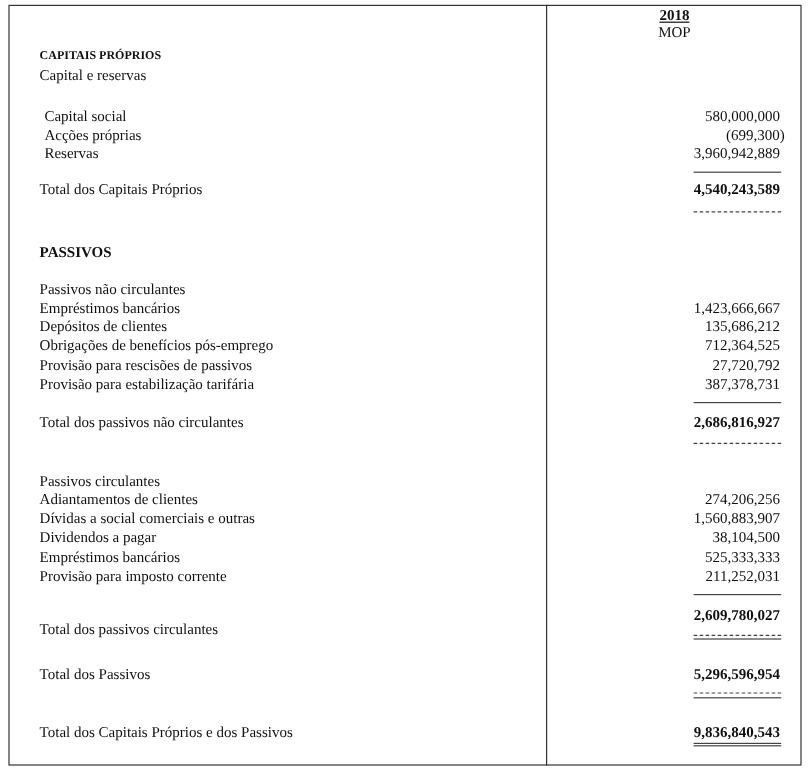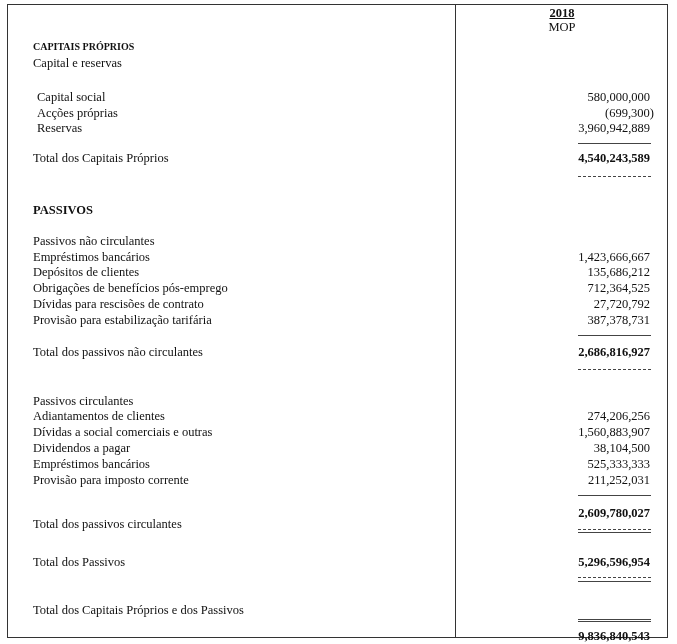--- a/index.html
+++ b/index.html
@@ -44,21 +44,21 @@
 
 <div class="t head" style="top:203px;">PASSIVOS</div>
 
 <div class="t sub" style="top:234px;">Passivos não circulantes</div>
 <div class="t lbl" style="top:250px;">Empréstimos bancários</div>
 <div class="t num" style="top:250px;">1,423,666,667</div>
 <div class="t lbl" style="top:265px;">Depósitos de clientes</div>
 <div class="t num" style="top:265px;">135,686,212</div>
 <div class="t lbl" style="top:281px;">Obrigações de benefícios pós-emprego</div>
 <div class="t num" style="top:281px;">712,364,525</div>
-<div class="t lbl" style="top:297px;">Dívidas para rescisões de contrato</div>
+<div class="t lbl" style="top:297px;">Provisão para rescisões de passivos</div>
 <div class="t num" style="top:297px;">27,720,792</div>
 <div class="t lbl" style="top:313px;font-family:Liberation Serif, serif;">Provisão para estabilização tarifária</div>
 <div class="t num" style="top:313px;">387,378,731</div>
 
 <div class="rule solid" style="top:335px;"></div>
 <div class="t sub" style="top:345px;">Total dos passivos não circulantes</div>
 <div class="t num bold" style="top:345px;">2,686,816,927</div>
 <div class="rule dash" style="top:369px;"></div>
 
 <div class="t sub" style="top:394px;">Passivos circulantes</div>
@@ -78,15 +78,15 @@
 <div class="t num bold" style="top:506px;">2,609,780,027</div>
 <div class="rule dash" style="top:529px;"></div>
 <div class="rule solid" style="top:532px;"></div>
 
 <div class="t sub" style="top:555px;">Total dos Passivos</div>
 <div class="t num bold" style="top:555px;">5,296,596,954</div>
 <div class="rule dash" style="top:577px;"></div>
 <div class="rule solid" style="top:581px;"></div>
 
 <div class="t sub" style="top:603px;">Total dos Capitais Próprios e dos Passivos</div>
-<div class="t num bold" style="top:603px;margin-top:26px;">9,836,840,543</div>
+<div class="t num bold" style="top:603px;">9,836,840,543</div>
 <div class="rule solid" style="top:619px;"></div>
 <div class="rule solid" style="top:621px;"></div>
 
 </body></html>

